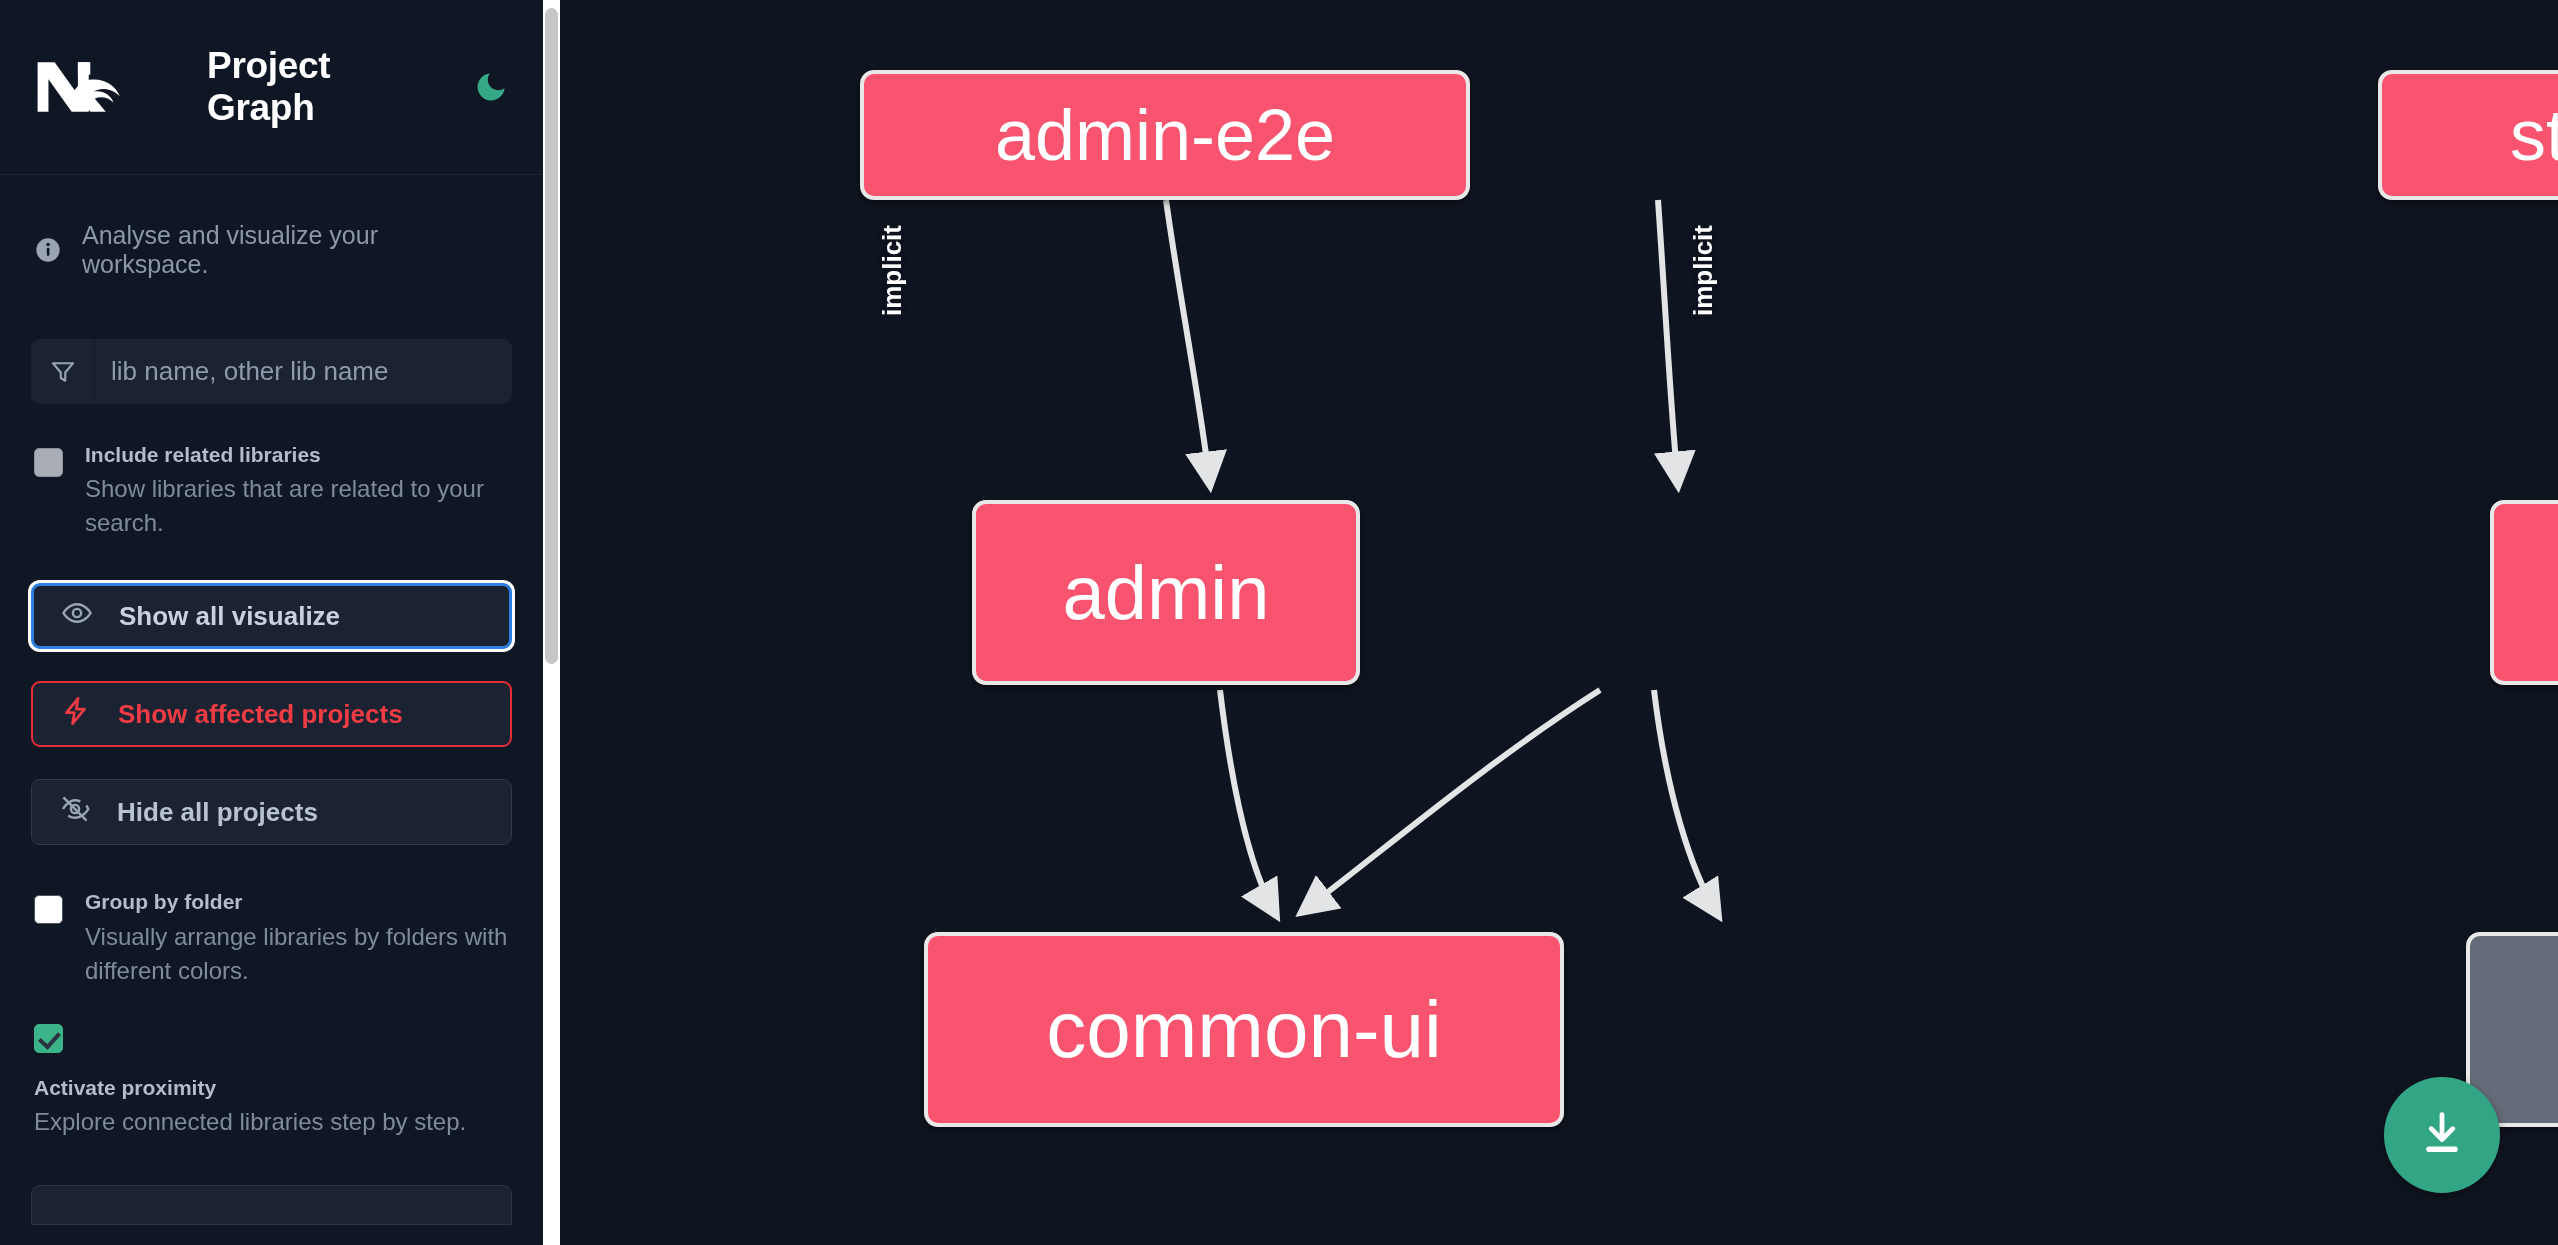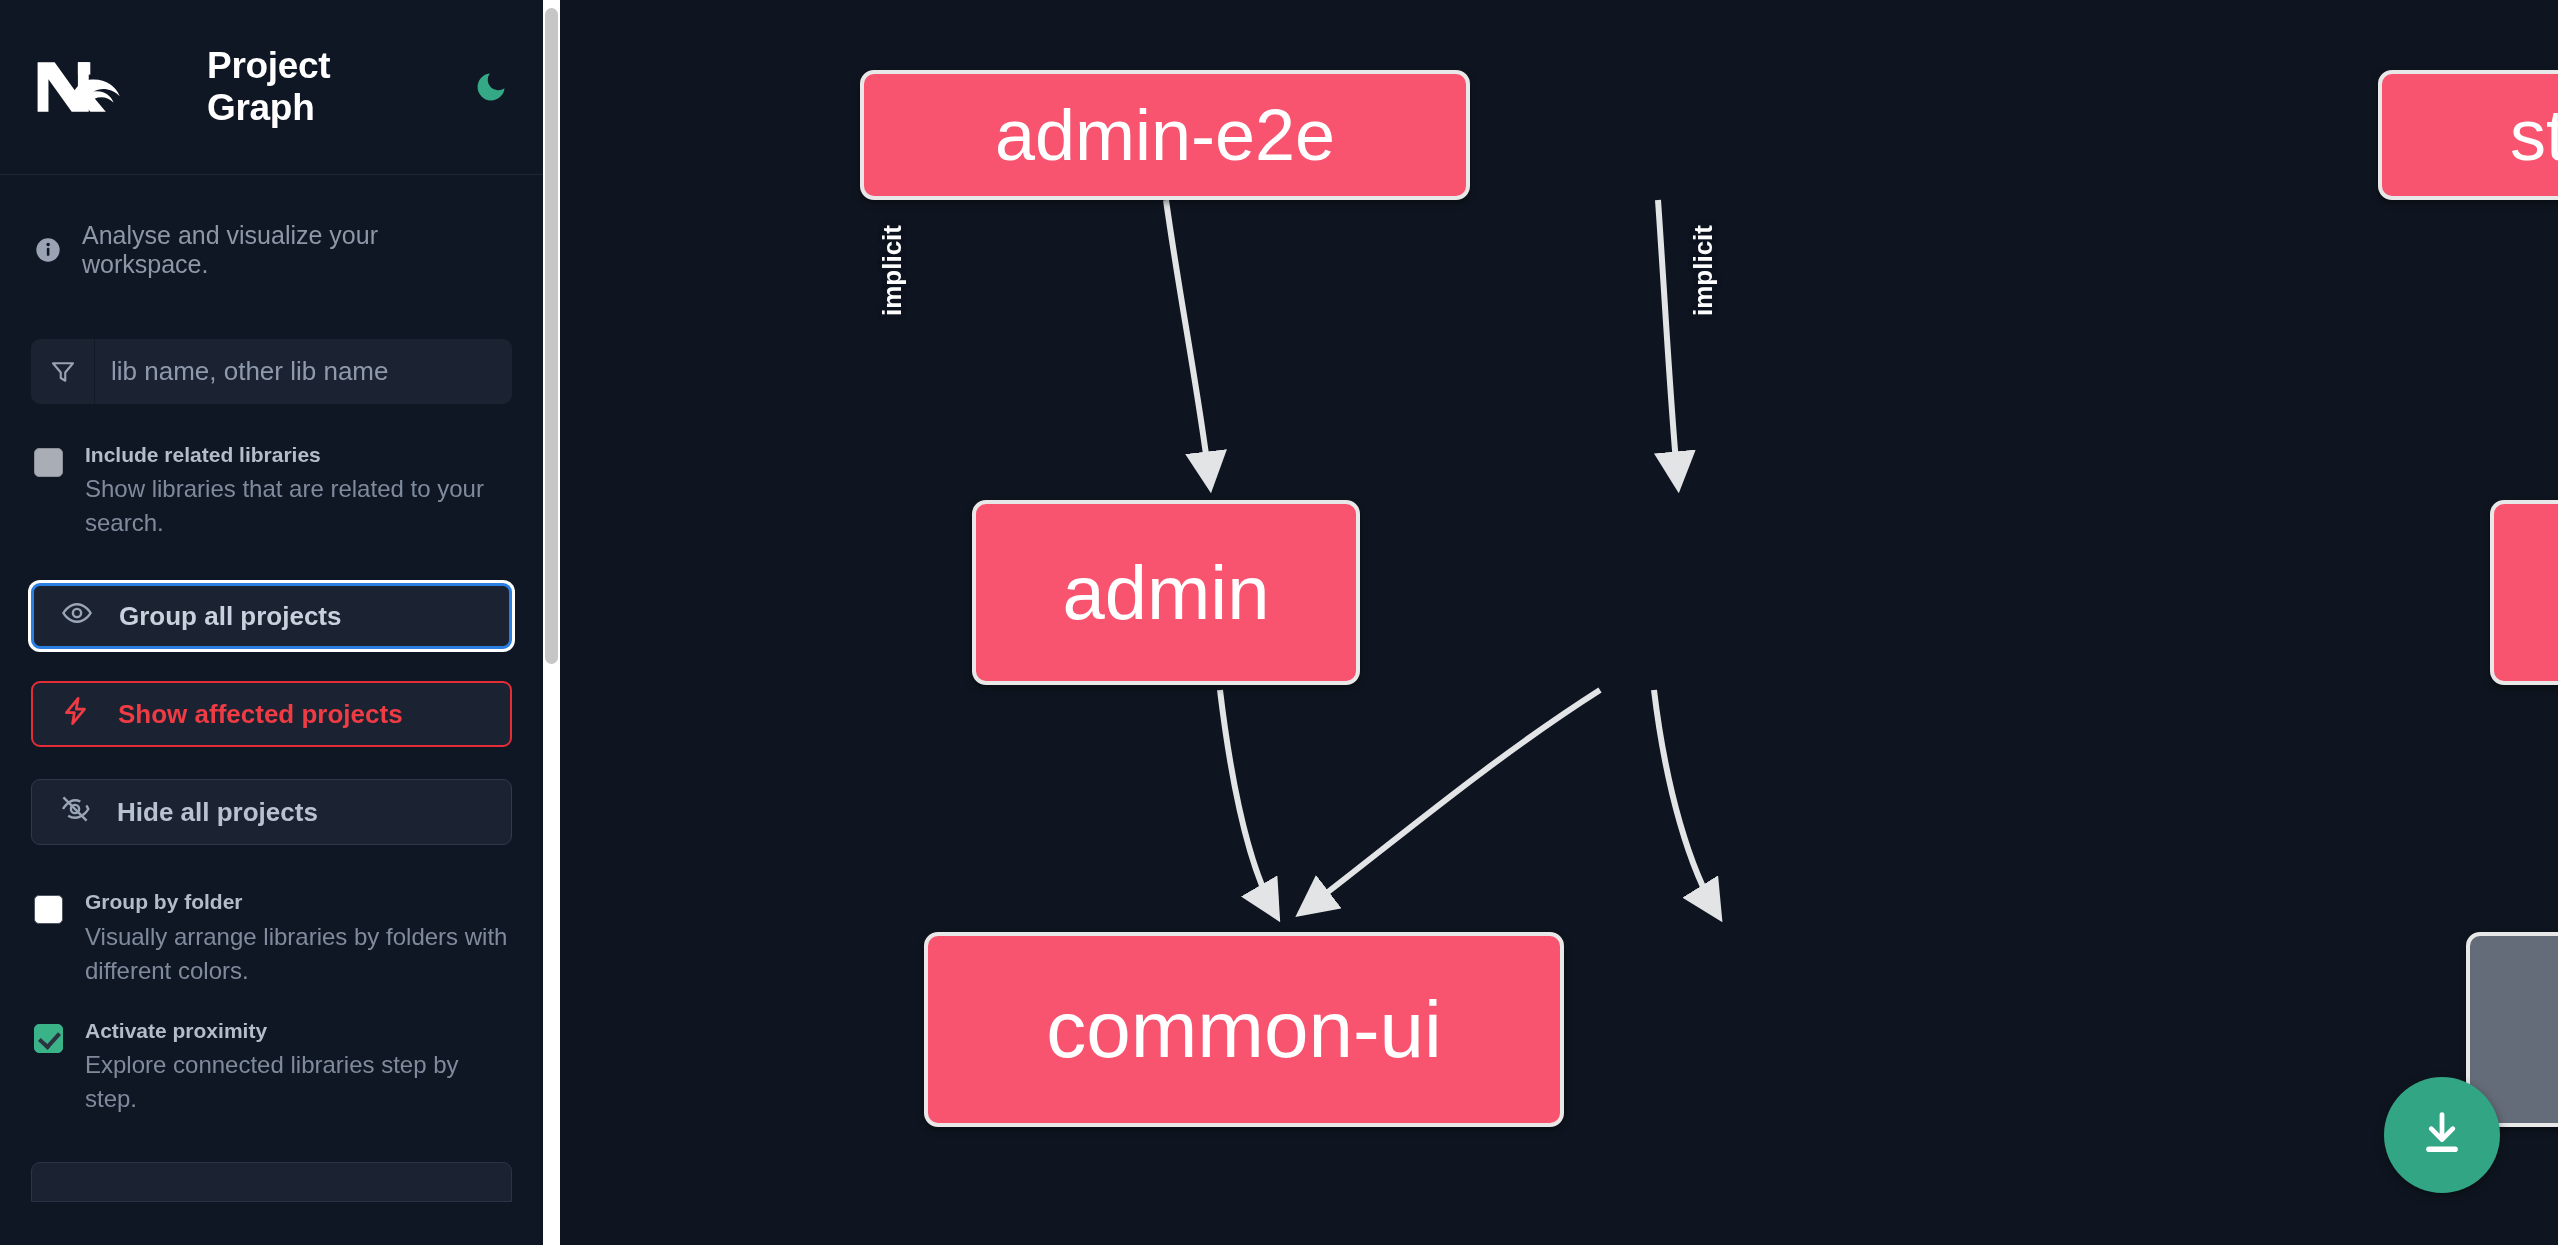--- a/index.html
+++ b/index.html
@@ -61,21 +61,21 @@
     border-right: 1px solid #131a27;
   }
   .search-input {
     flex: 1; background: transparent; border: 0; outline: none;
     color: #c3cbd8; font-size: 26px; font-family: "Liberation Sans", sans-serif;
     padding: 0 16px;
   }
   .search-input::placeholder { color: #8e9aac; }
 
   .check-block { display: flex; padding: 38px 34px 0 34px; gap: 22px; }
-  .check-block.tight { padding-top: 30px; }
+  .check-block.tight { padding-top: 30px; flex-direction: column; }
   .cb {
     flex: 0 0 29px; width: 29px; height: 29px; border-radius: 5px;
     margin-top: 6px; position: relative;
   }
   .cb.grey { background: #a9adb6; border: 1px solid #8b9099; }
   .cb.white { background: #ffffff; border: 1px solid #50565f; }
   .cb.green { background: #3bb389; border: 1px solid #3bb389; }
   .cb.green::after {
     content: ""; position: absolute; left: 8px; top: 3px;
     width: 9px; height: 16px; border: solid #2c3340;
@@ -185,21 +185,21 @@
         </span>
       </div>
 
       <div class="btn btn-show-all">
         <span>
           <svg viewBox="0 0 24 24" width="32" height="32" fill="none" stroke="#9aa5b5" stroke-width="1.8">
             <path d="M1.8 12S5.5 5.4 12 5.4 22.2 12 22.2 12 18.5 18.6 12 18.6 1.8 12 1.8 12Z"></path>
             <circle cx="12" cy="12" r="3.1"></circle>
           </svg>
         </span>
-        <span class="lbl">Group all projects</span>
+        <span class="lbl">Show all visualize</span>
       </div>
 
       <div class="btn btn-affected">
         <span>
           <svg viewBox="0 0 24 24" width="32" height="32" fill="none" stroke="#ef3b44" stroke-width="2" stroke-linejoin="round">
             <path d="M13.6 2.5 4.8 13.2h6l-1.4 8.3 9-10.9h-6.2Z"></path>
           </svg>
         </span>
         <span class="lbl">Show affected projects</span>
       </div>

